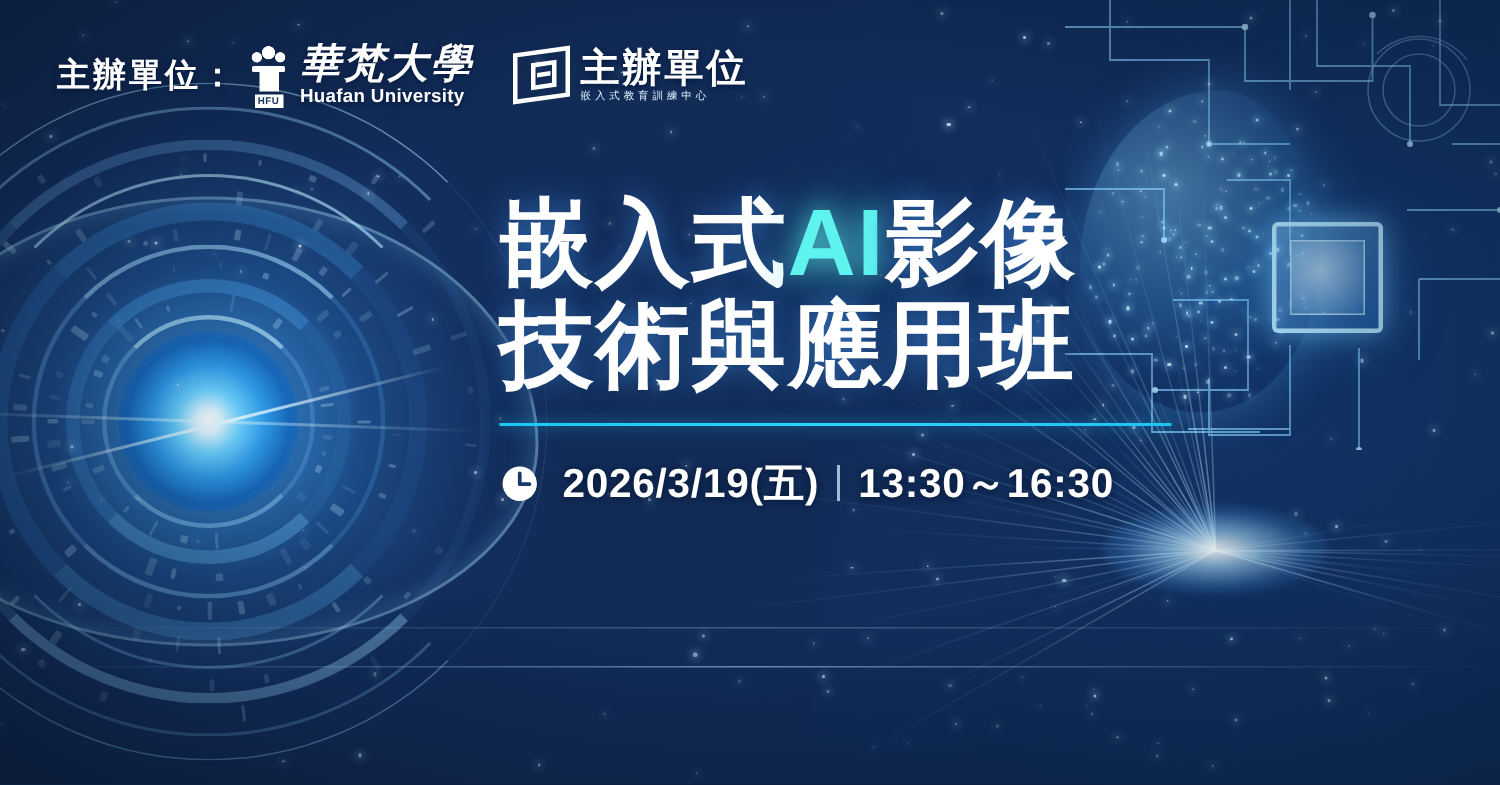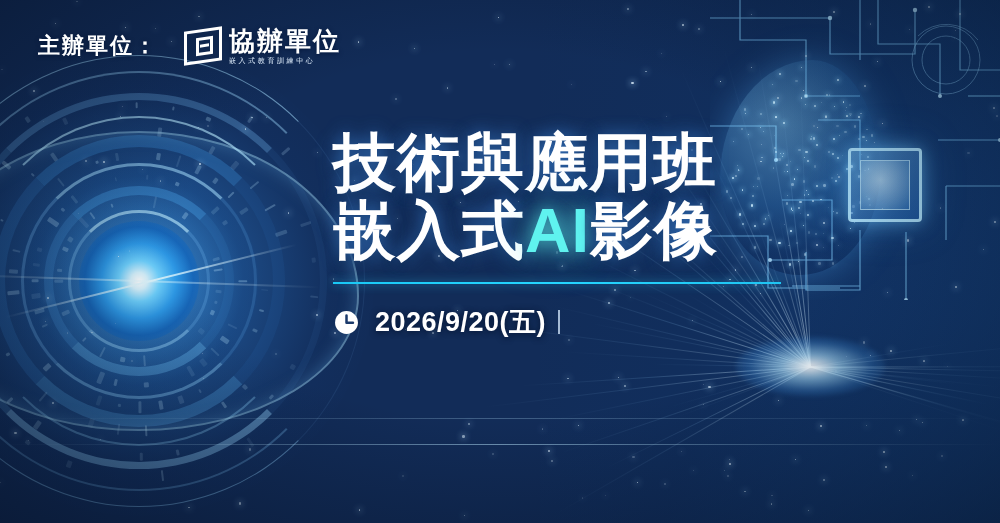--- a/index.html
+++ b/index.html
@@ -940,61 +940,74 @@
   </div>
   <div class="h-line" style="top:444px;"></div>
   <div class="h-line" style="top:418px; opacity:.5;"></div>
 
   <div class="bg-vignette"></div>
 
   <div class="orgbar">
 
     <div class="org-group">
       <span class="org-label">主辦單位：</span>
+      <span class="hfu-logo">
+        <span class="hfu-emblem">
+          <span class="cap"></span>
+          <span class="cap2"></span>
+          <span class="col"></span>
+          <span class="plate">HFU</span>
+        </span>
+        <span class="hfu-names">
+          <span class="hfu-cn">華梵大學</span>
+          <span class="hfu-en">Huafan University</span>
+        </span>
+      </span>
     </div>
 
     <div class="org-group">
       <span class="aij-logo">
         <span class="aij-mark">
           <span class="outer"></span>
           <span class="inner"></span>
           <span class="bar"></span>
         </span>
         <span class="aij-names">
-          <span class="aij-cn">協辦單位</span>
+          <span class="aij-cn">主辦單位</span>
           <span class="aij-sub">嵌入式教育訓練中心</span>
         </span>
       </span>
     </div>
 
   </div>
 
   <div class="content">
 
-    <div class="title-line">技術與應用班</div>
-
     <div class="title-line">
       <span>嵌入式</span><span class="ai">AI</span><span>影像</span>
     </div>
+
+    <div class="title-line">技術與應用班</div>
 
 
     <div class="divider"></div>
 
     <div class="info">
 
       <div class="info-row">
         <span class="ic">
           <svg width="25" height="25" viewBox="0 0 24 24" aria-hidden="true">
             <circle cx="12" cy="12" r="11" fill="#ffffff"></circle>
             <path d="M12 5.3 v7 h6.2" stroke="#1b3a6b" stroke-width="2.4" fill="none" stroke-linecap="round" stroke-linejoin="round"></path>
           </svg>
         </span>
         <span class="info-text">
-          <span>2026/9/20(五)</span>
+          <span>2026/3/19(五)</span>
           <span class="sep"></span>
+          <span>13:30～16:30</span>
         </span>
       </div>
 
 
     </div>
   </div>
 
 </div>
 
 </body></html>

